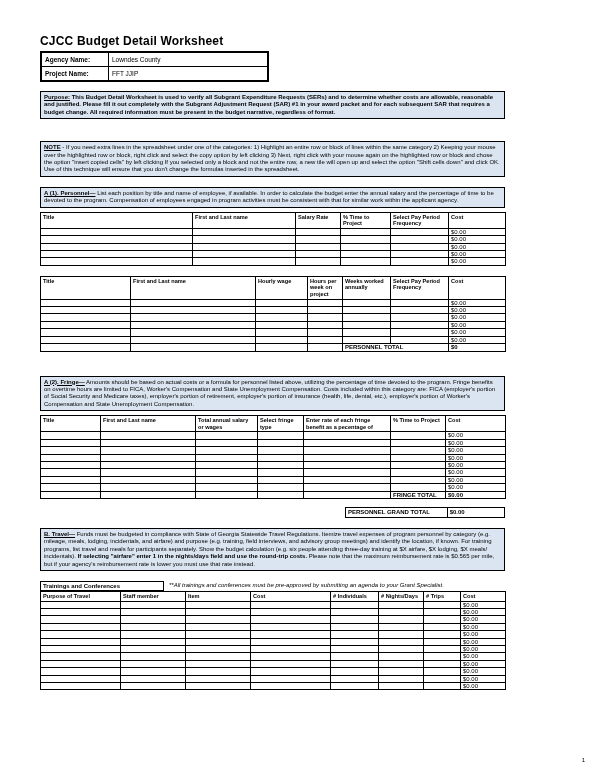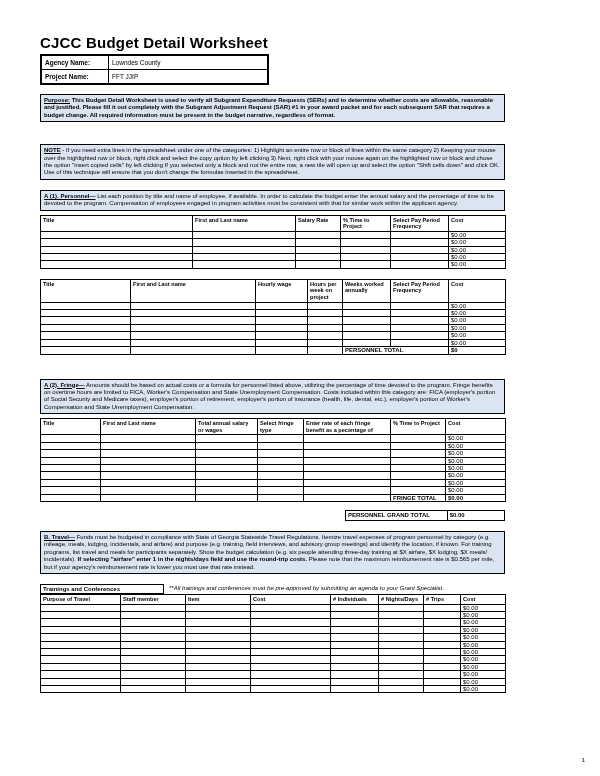--- a/index.html
+++ b/index.html
@@ -1,18 +1,18 @@
 <!DOCTYPE html>
 <html><head>
 <meta charset="utf-8">
 <style>
   html,body{margin:0;padding:0}
   body{width:600px;height:776px;background:#fff;font-family:"Liberation Sans",sans-serif;color:#000;position:relative;overflow:hidden}
   .sheet{padding:34px 95px 0 40px}
-  .title{font-size:15px;font-weight:bold;margin:0 0 3px 0;letter-spacing:.2px}
+  .title{font-size:12px;font-weight:bold;margin:0 0 3px 0;letter-spacing:.2px}
   table{border-collapse:collapse;table-layout:fixed}
   .agency{border:2px solid #000;margin-bottom:9px}
   .agency td{border:1px solid #000;height:13px;font-size:6.5px;vertical-align:middle;padding:0 3px}
   .agency .lab{width:60px;font-weight:bold}
   .agency .val{width:152px}
   .callout{background:#dbe5f1;border:1px solid #000;font-size:6px;line-height:7.4px;padding:2px 3px}
   .lead{font-weight:bold;text-decoration:underline}
   .bold{font-weight:bold}
   .mb-purpose{margin-bottom:22px}
   .mb-note{margin-bottom:10px}

